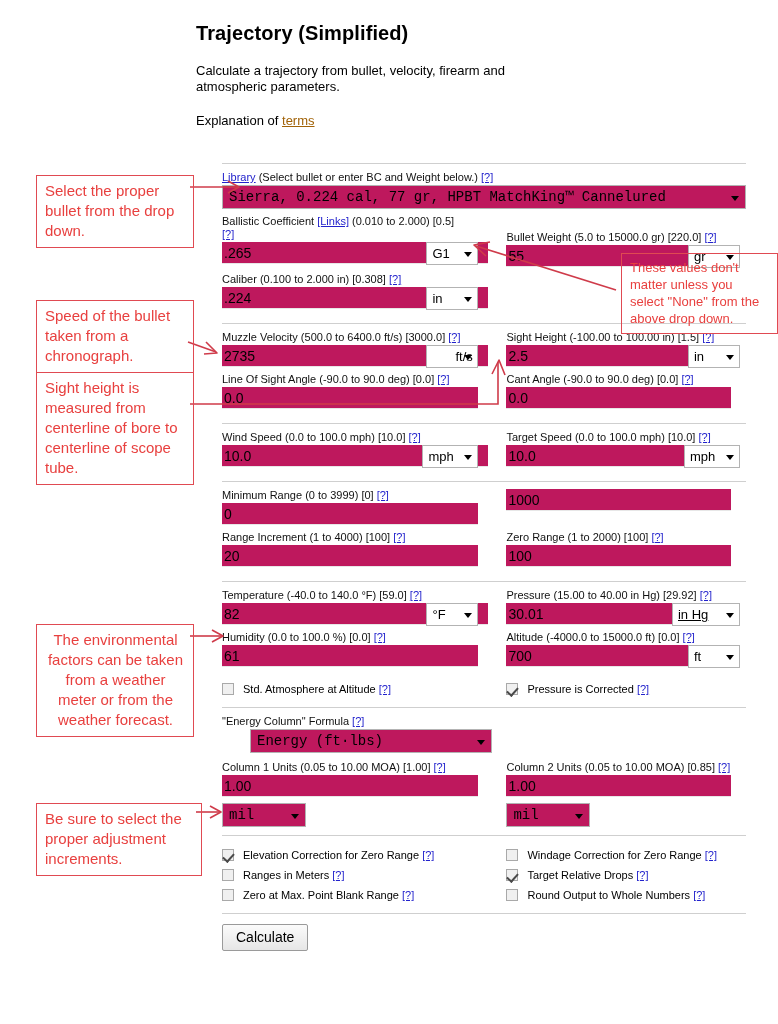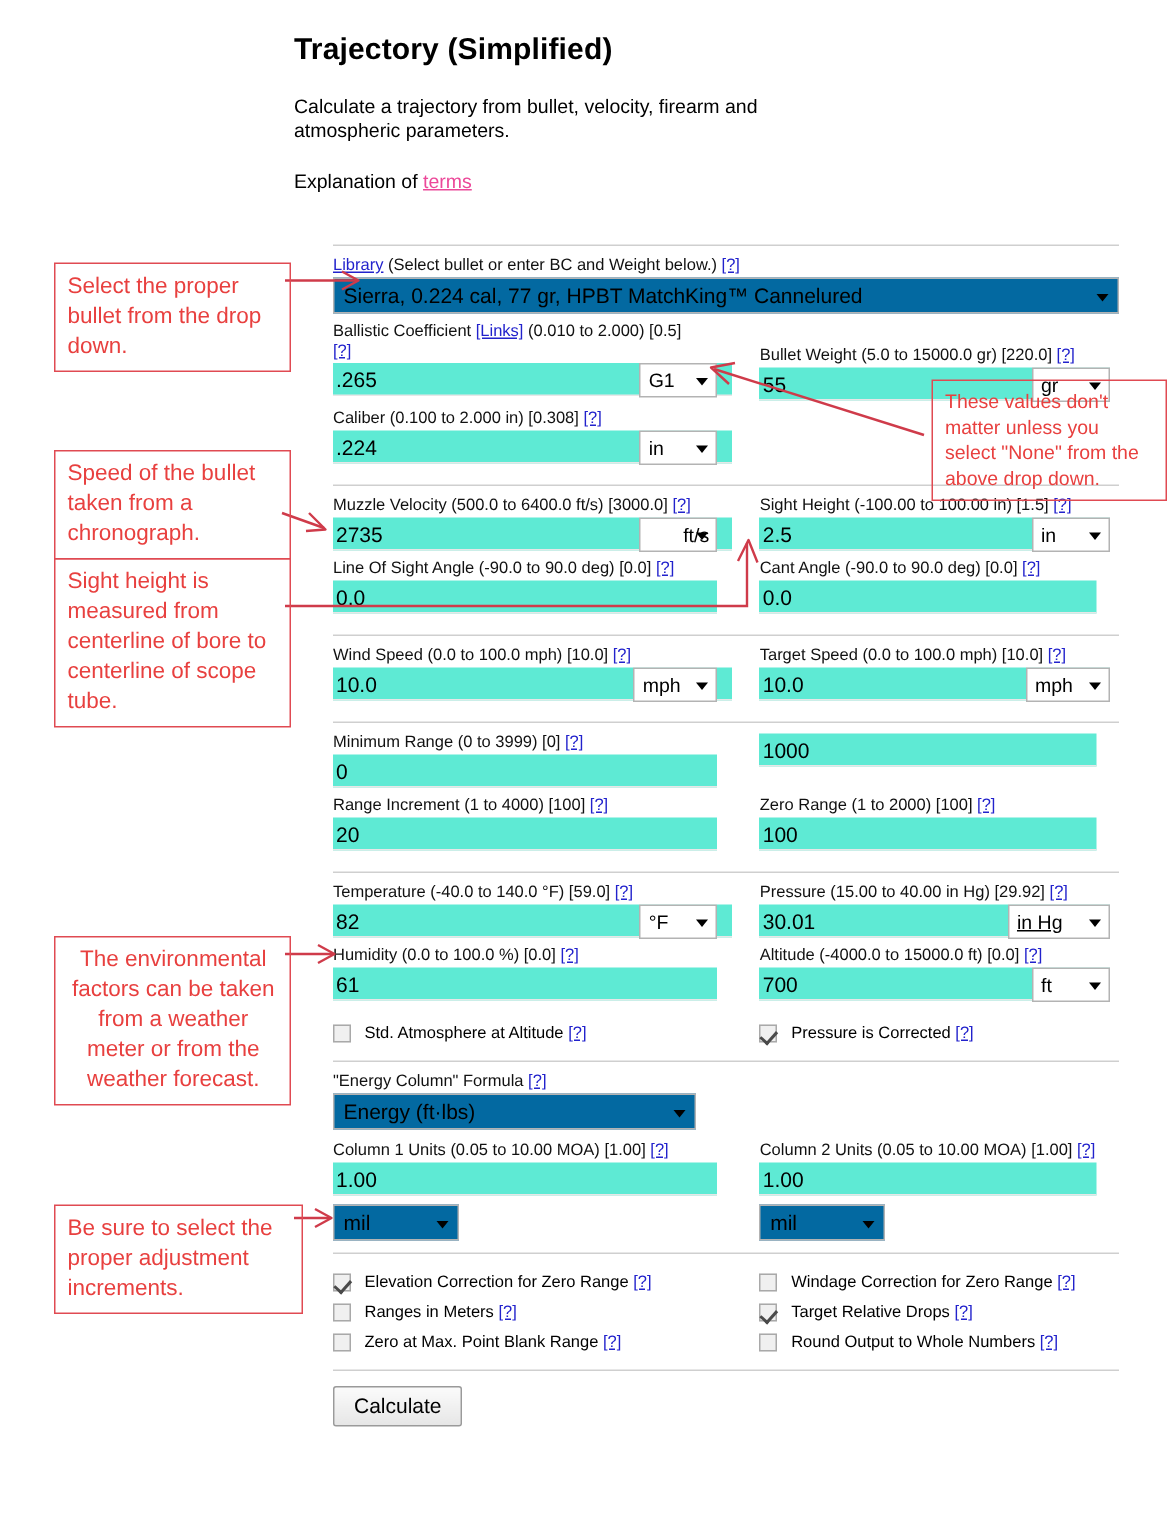--- a/index.html
+++ b/index.html
@@ -17,21 +17,21 @@
   #page { position:absolute; inset:0; }
 
   
   .header { position:absolute; left:196px; top:22px; width:560px; }
   .title {
     font-size: 20px; font-weight: bold; letter-spacing: .1px;
     margin: 0 0 18px 0;
   }
   .subtitle { font-size:13px; line-height:16px; width: 330px; margin:0 0 18px 0; }
   .expl { font-size:13px; margin:0; }
-  .expl a { color:#ec4899; }
+  .expl a { color:#a16207; }
 
   
   .form { position:absolute; left:222px; top:163px; width:524px; }
 
   .hr { border-top:1px solid #cfcfcf; height:0; margin:0; }
   .sect { padding: 7px 0 8px 0; }
 
   .row { display:flex; width:100%; }
   .col { width:50%; position:relative; padding-right:6px; }
 
@@ -42,45 +42,45 @@
   }
   .lbl a { color:#2222cc; text-decoration:underline; }
   .q { color:#2222cc; text-decoration:underline; font-size:11px; }
 
   
   .fieldrow { position:relative; height:24px; margin-bottom:4px; }
   .txt {
     position:absolute; left:0; top:0; height:22px; width:100%;
     border:0; border-bottom:1px solid #e7e7e7;
     font-size:14px; line-height:22px; padding-left:2px;
-    background:#5eead4; color:#000; outline:none;
+    background:#be185d; color:#000; outline:none;
     font-family:"Liberation Sans", sans-serif;
   }
   .sel {
     position:absolute; top:0; height:23px;
     border:1px solid #b3b3b3; background:#fff;
     font-size:13px; line-height:21px;
     padding:0 18px 0 5px;
     color:#000; cursor:pointer;
     display:flex; align-items:center;
     font-family:"Liberation Sans", sans-serif;
   }
   .sel .cv { position:absolute; right:5px; top:9px;
              border-left:4px solid transparent; border-right:4px solid transparent;
              border-top:5px solid #000; }
   .sel.w52 { width:52px; right:12px; }
   .sel.w56 { width:56px; right:4px; }
   .sel.wide { width:68px; right:4px;text-decoration:underline; }
 
   
   .bigsel {
-    position:relative; border:1px solid #b3b3b3; background:#0369a1;
+    position:relative; border:1px solid #b3b3b3; background:#be185d;
     height:24px; font-size:14px; line-height:22px; padding:0 20px 0 6px;
     display:flex; align-items:center; cursor:pointer;
-    font-family:Liberation Sans, sans-serif;
+    font-family:Liberation Mono, monospace;
   }
   .bigsel .cv { position:absolute; right:6px; top:10px;
                border-left:4px solid transparent; border-right:4px solid transparent;
                border-top:5px solid #000; }
 
   
   .cbrow { display:flex; align-items:center; font-size:11px; padding:4px 0; }
   .cb {
     width:12px; height:12px; border:1px solid #a9a9a9; background:#f0f0f0;
     margin-right:9px; position:relative; flex:0 0 auto; cursor:pointer;
@@ -329,38 +329,38 @@
             <span class="cbtxt"><span>Pressure is Corrected </span><a href="#" class="q">[?]</a></span>
           </div>
         </div>
       </div>
     </div>
 
     <div class="hr"></div>
 
     <div class="sect">
       <div class="lbl"><span>"Energy Column" Formula </span><a href="#" class="q">[?]</a></div>
-      <div class="bigsel" style="width:242px;margin-bottom:8px;">
+      <div class="bigsel" style="width:242px;margin-bottom:8px;margin-left:28px;">
         <span>Energy (ft·lbs)</span>
         <span class="cv"></span>
       </div>
 
       <div class="row">
         <div class="col" style="width:52%;">
           <div class="lbl"><span>Column 1 Units (0.05 to 10.00 MOA) [1.00] </span><a href="#" class="q">[?]</a></div>
           <div class="fieldrow">
             <input class="txt" type="text" style="width: 96%;" value="1.00">
           </div>
           <div class="bigsel" style="width:84px;">
             <span>mil</span>
             <span class="cv"></span>
           </div>
         </div>
         <div class="col" style="width:48%;padding-left:12px;">
-          <div class="lbl"><span>Column 2 Units (0.05 to 10.00 MOA) [1.00] </span><a href="#" class="q">[?]</a></div>
+          <div class="lbl"><span>Column 2 Units (0.05 to 10.00 MOA) [0.85] </span><a href="#" class="q">[?]</a></div>
           <div class="fieldrow">
             <input class="txt" type="text" style="width: 96%;" value="1.00">
           </div>
           <div class="bigsel" style="width:84px;">
             <span>mil</span>
             <span class="cv"></span>
           </div>
         </div>
       </div>
     </div>

